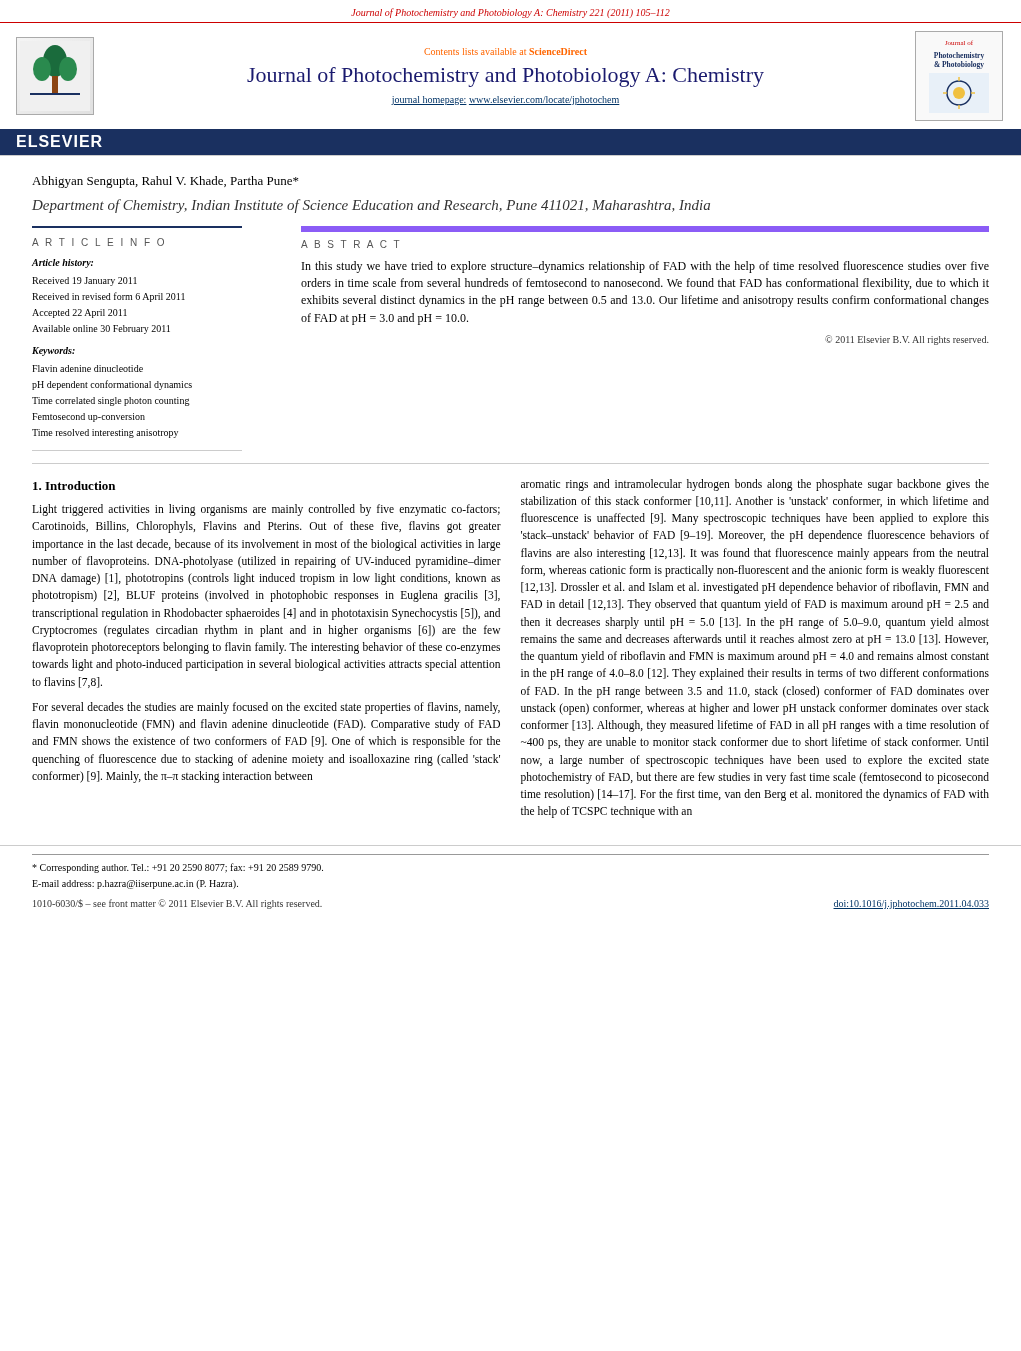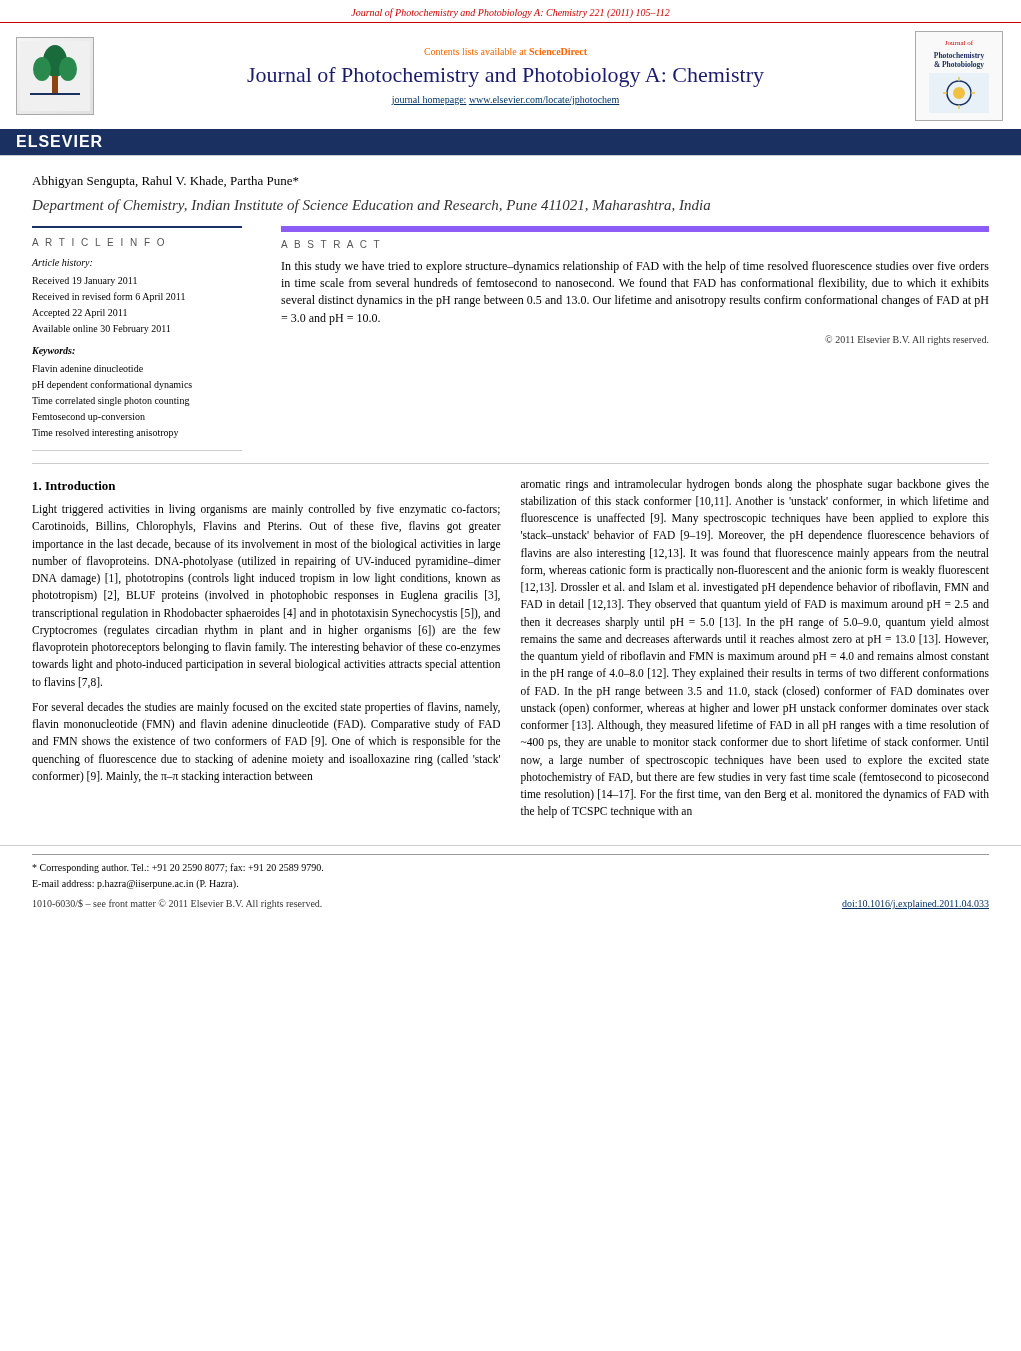--- a/index.html
+++ b/index.html
@@ -131,20 +131,21 @@
     .article-affiliation {
       font-size: 15px;
       font-style: italic;
       color: #333;
       margin-bottom: 10px;
     }
 
     
     .two-col {
       display: flex;
+      gap: 20px;
       margin-bottom: 10px;
     }
     .col-left {
       width: 210px;
       flex-shrink: 0;
     }
     .col-right {
       flex: 1;
     }
 
@@ -157,21 +158,21 @@
     .section-label {
       font-size: 10px;
       letter-spacing: 2px;
       color: #555;
       font-family: Arial, sans-serif;
       margin-bottom: 6px;
     }
     .info-group-label {
       font-size: 10px;
       font-style: italic;
-      font-weight: normal;
+      font-weight: bold;
       margin-bottom: 4px;
     }
     .info-date-line {
       font-size: 10px;
       margin-bottom: 2px;
     }
     .keywords-label {
       font-size: 10px;
       font-style: italic;
       font-weight: bold;
@@ -365,18 +366,18 @@
 
   </div>
 
   <div class="footer-area">
     <hr style="border:none; border-top:1px solid #999; margin-bottom:6px;">
     <div class="footnote-line">* Corresponding author. Tel.: +91 20 2590 8077; fax: +91 20 2589 9790.</div>
     <div class="footnote-line">E-mail address: p.hazra@iiserpune.ac.in (P. Hazra).</div>
     <div class="footer-bottom">
       <div class="issn-line">1010-6030/$ – see front matter © 2011 Elsevier B.V. All rights reserved.</div>
       <div class="doi-line">
-        <span style="color:#036; text-decoration:underline; cursor:pointer;">doi:10.1016/j.explained.2011.04.033</span>
+        <span style="color:#036; text-decoration:underline; cursor:pointer;">doi:10.1016/j.jphotochem.2011.04.033</span>
       </div>
     </div>
   </div>
 
 </div>
 
 </body></html>

